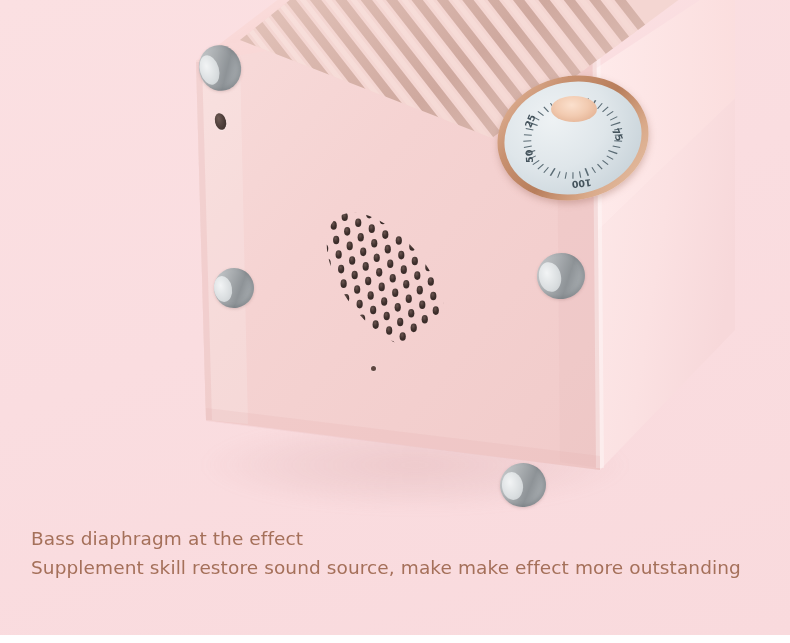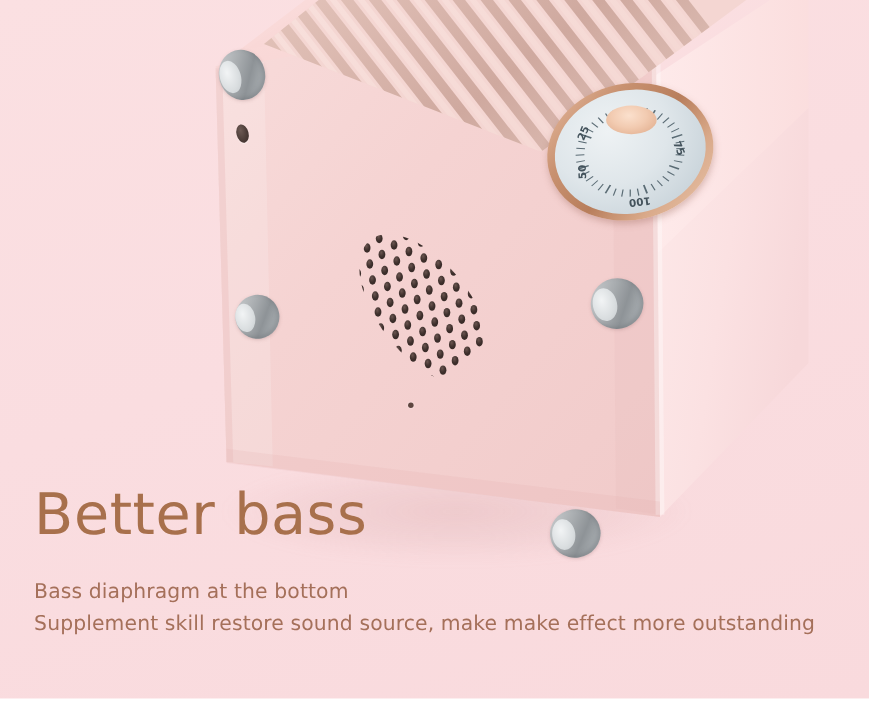--- a/index.html
+++ b/index.html
@@ -464,17 +464,16 @@
       <div class="face" style="left:2px;top:9px;width:22px;height:30px;transform:rotate(-12deg);"></div>
     </div>
 
     <div class="foot" style="left:500px;top:463px;width:46px;height:44px;">
       <div class="cap" style="transform:rotate(-8deg);"></div>
       <div class="face" style="left:2px;top:9px;width:21px;height:28px;transform:rotate(-8deg);"></div>
     </div>
 
   </div>
 
-  <div class="headline">Better bass</div>
-  <div class="sub sub1">Bass diaphragm at the bottom</div>
+  <div class="sub sub1">Bass diaphragm at the effect</div>
   <div class="sub sub2">Supplement skill restore sound source, make make effect more outstanding</div>
 
 </div>
 
 </body></html>

